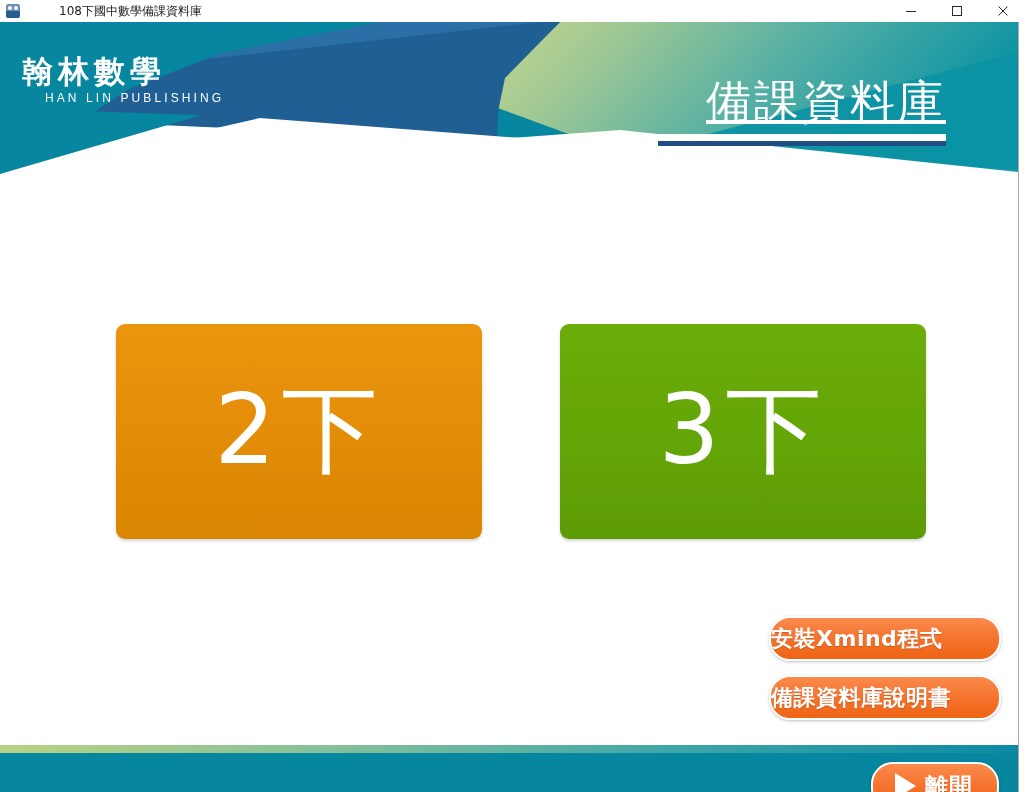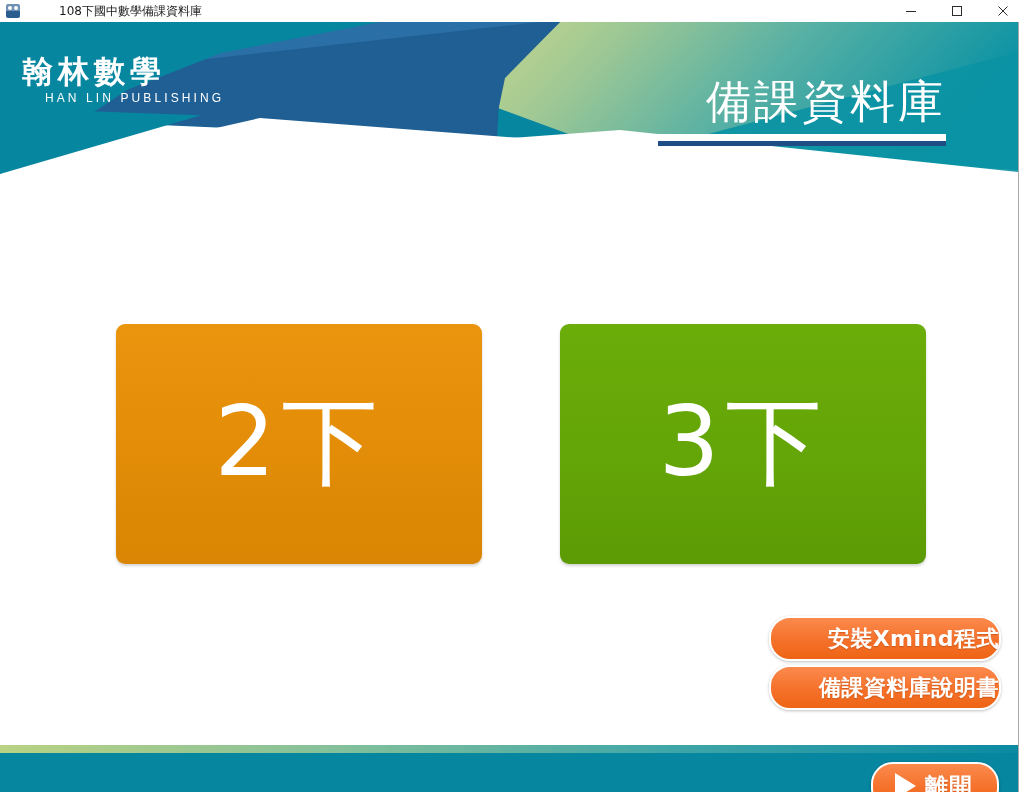--- a/index.html
+++ b/index.html
@@ -67,50 +67,51 @@
     padding-left:23px;
   }
 
   .banner-title{
     position:absolute;right:72px;top:55px;text-align:right;
   }
   .banner-title .bt-text{
     font-size:45px;line-height:50px;color:#ffffff;letter-spacing:3px;font-weight:500;
     font-family:"DejaVu Sans","Liberation Sans",sans-serif;
     white-space:nowrap;
+    text-decoration:underline;
   }
   .bt-rule{width:288px;height:7px;margin-top:7px;margin-left:auto;
     background:#ffffff;border-bottom:5px solid #1f4e87;}
 
   
   .cards{position:absolute;left:0;top:281px;width:1018px;height:220px;}
   .card{
-    position:absolute;width:366px;height:240px;border-radius:9px;
+    position:absolute;width:366px;height:215px;border-radius:9px;
     display:flex;align-items:center;justify-content:center;
     box-shadow:0 2px 3px rgba(0,0,0,.17);
     cursor:pointer;
   }
   .card-label{
     font-size:96px;line-height:96px;color:#ffffff;letter-spacing:6px;
     font-family:"DejaVu Sans","Liberation Sans",sans-serif;font-weight:500;
     position:relative;top:-2px;
   }
   #card-2 {left:116px;top:21px;
     background:linear-gradient(180deg,#eb950f 0%,#e28c07 55%,#d98604 100%);}
   #card-3 {left:560px;top:21px;
     background:linear-gradient(180deg,#6bad09 0%,#64a507 55%,#5c9b05 100%);}
 
   
   .pills{position:absolute;right:17px;top:594px;width:232px;}
   .pill{
-    width:228px;height:41px;margin-bottom:4px;
+    width:228px;height:41px;margin-bottom:14px;
     border-radius:21px;border:2.5px solid #ffffff;
     background:linear-gradient(180deg,#fb8a4d 0%,#f5722c 52%,#ee6414 100%);
     box-shadow:0 1px 3px rgba(0,0,0,.25);
-    display:flex;align-items:center;justify-content:flex-end;cursor:pointer;
+    display:flex;align-items:center;justify-content:flex-start;cursor:pointer;
   }
   .pill-label{
     font-size:22px;color:#ffffff;font-weight:bold;letter-spacing:0.5px;
     font-family:"DejaVu Sans","Liberation Sans",sans-serif;white-space:nowrap;
     text-shadow:0 1px 1px rgba(140,50,0,.35);
   }
 
   
   .footer-grad{position:absolute;left:0;top:723px;width:1018px;height:8px;
     background:linear-gradient(90deg,#b9d283 0%,#84c09a 33%,#3fa6a8 66%,#0b8aa2 100%);}

